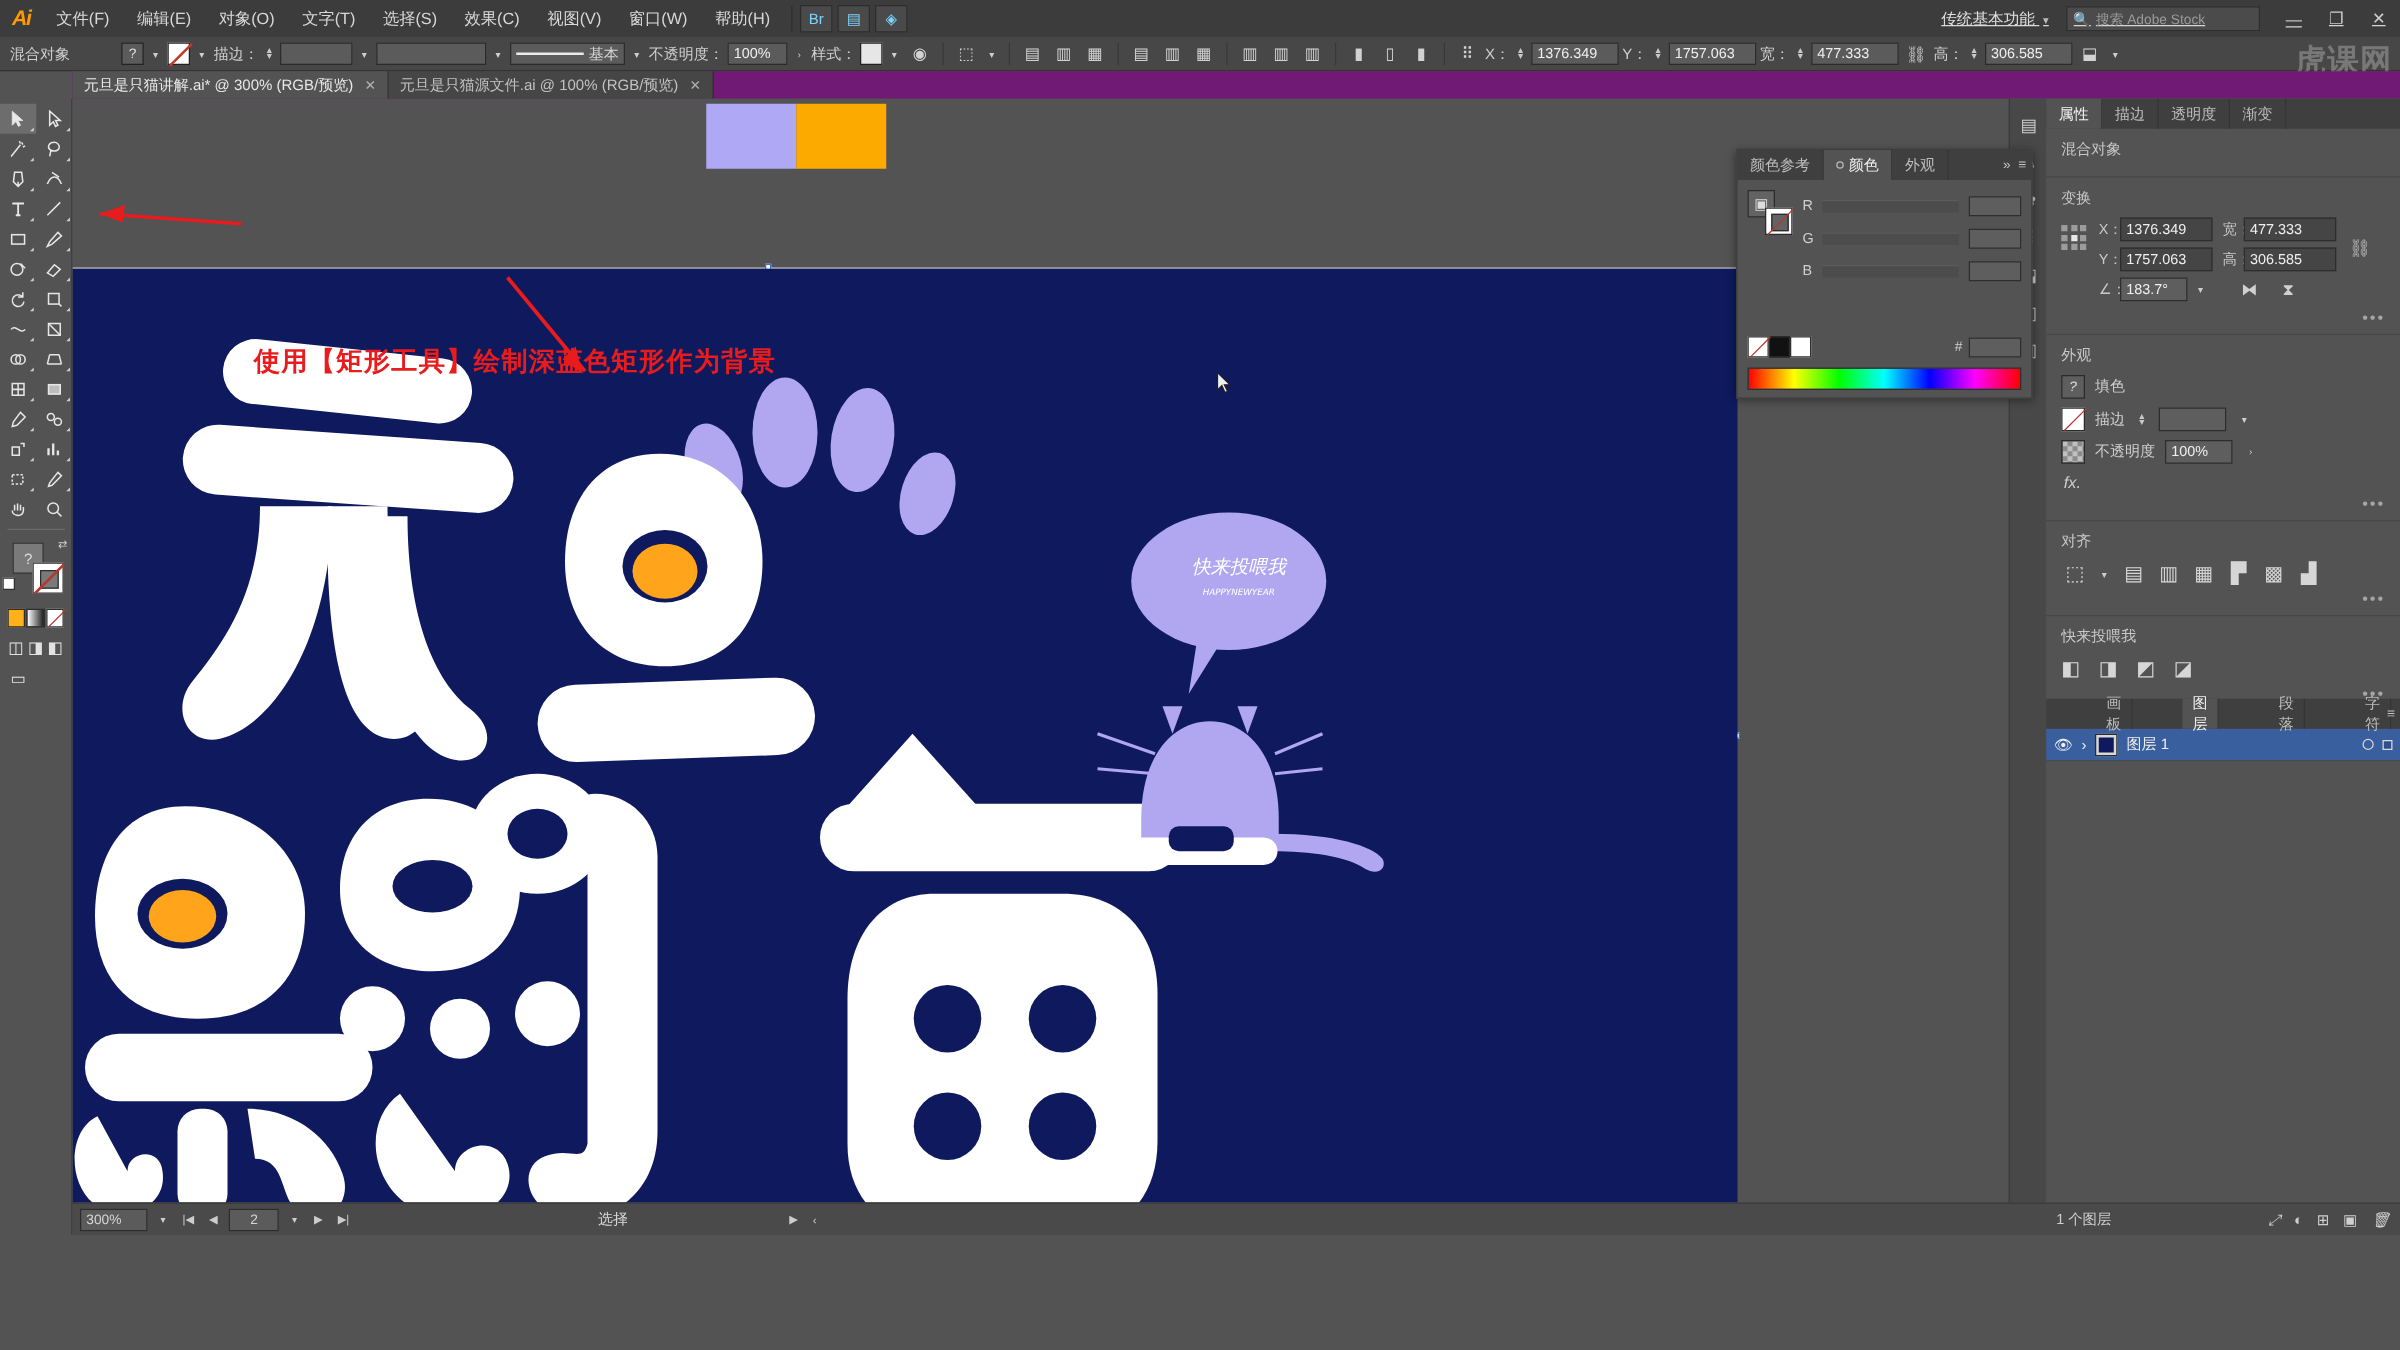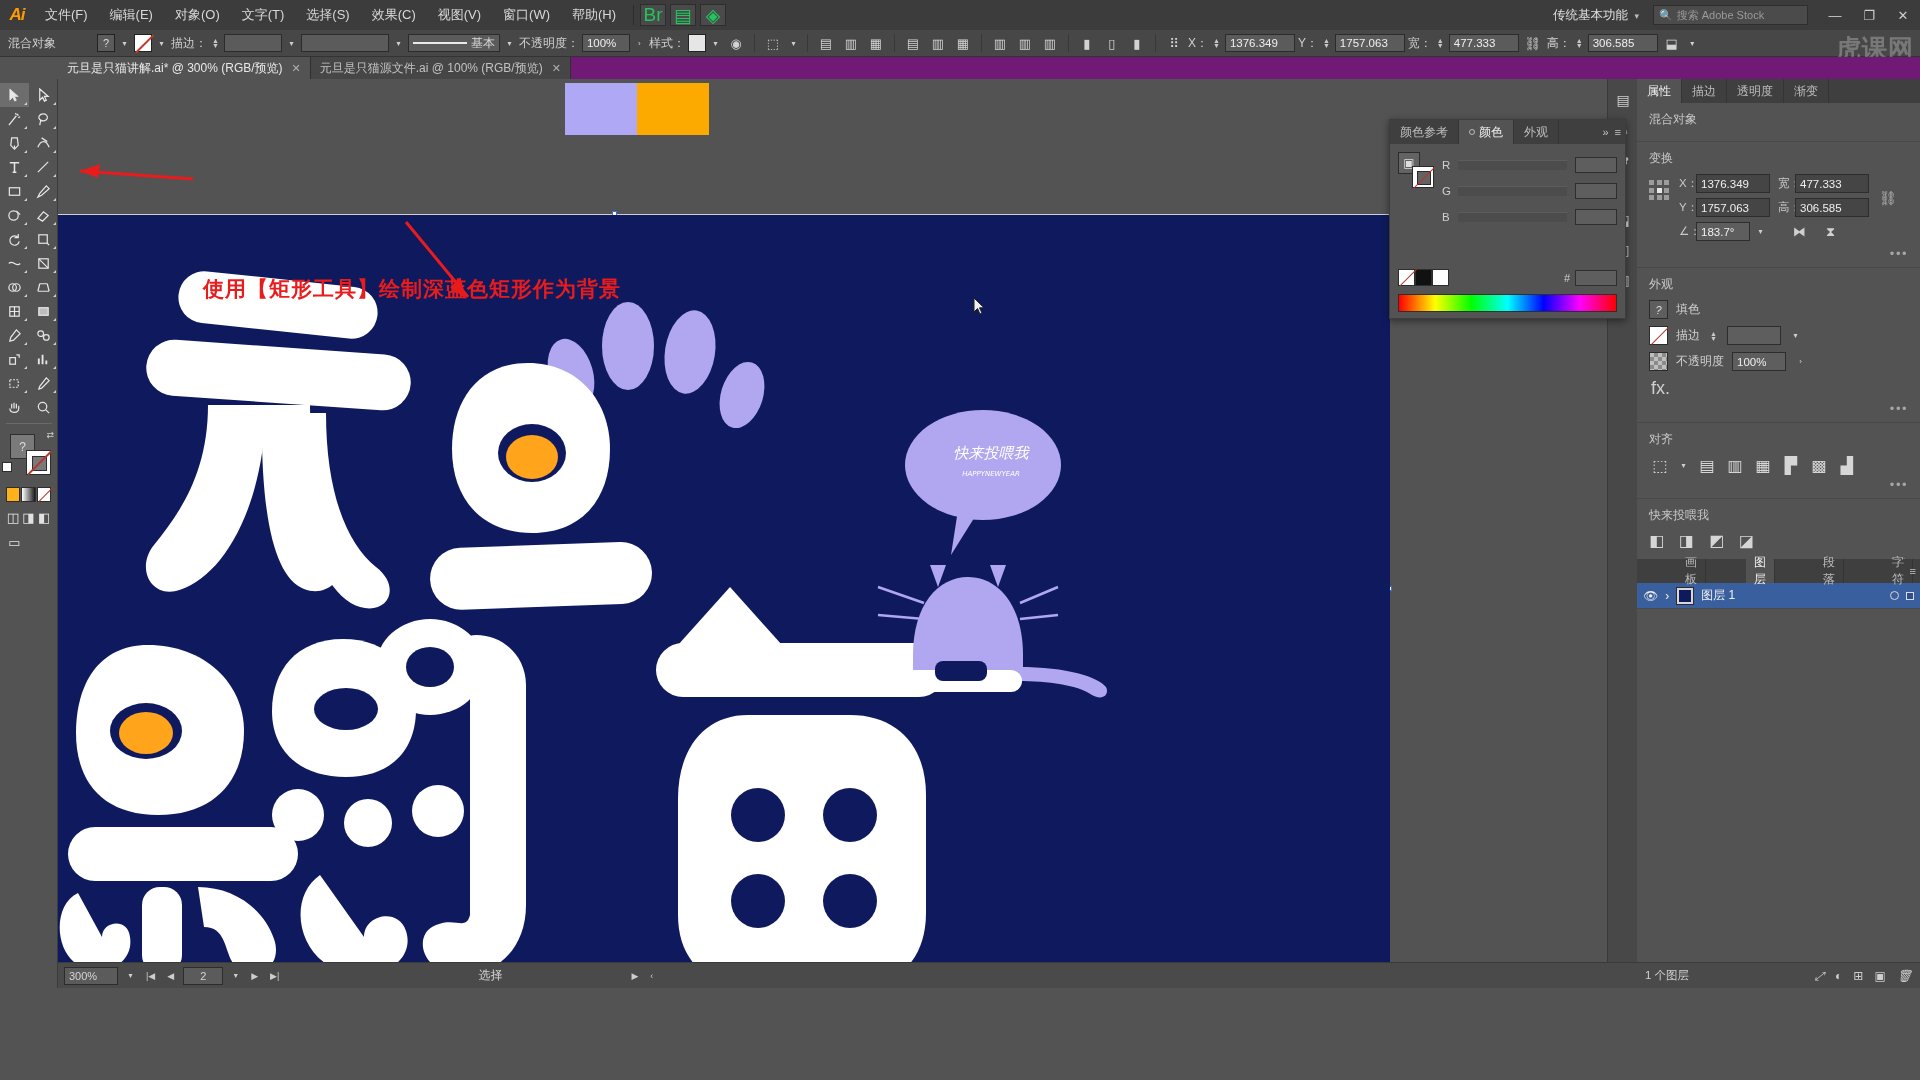--- a/index.html
+++ b/index.html
@@ -23,25 +23,25 @@
     color: #ff9a00; font-size: 17px; font-weight: bold; font-style: italic;
     letter-spacing: -1px;
   }
   .menu-item {
     padding: 0 11px; height: 30px; line-height: 30px; font-size: 13px; color: #d8d8d8;
     white-space: nowrap;
   }
   .menubar-sep { width: 1px; height: 20px; background: #2c2c2c; margin: 0 6px; }
   .mb-icon {
     width: 26px; height: 22px; display: flex; align-items: center; justify-content: center;
-    color: #22c55e; font-size: 19px; border: 1px solid #2d2d2d; background:#4a4a4a;
+    color: #7dd3fc; font-size: 12px; border: 1px solid #2d2d2d; background:#4a4a4a;
     margin-right: 4px;
   }
   .menubar-right {
-    position: absolute; right: 0; top: 0; height: 30px; display: flex; align-items: center;
+    position: absolute; right: 0; top: 0; height: 30px; display: flex; align-items: center; text-decoration: underline;
   }
   .workspace-sel { font-size: 12.5px; color: #e0e0e0; padding-right: 4px; }
   .caret { font-size: 9px; color: #bbb; margin-left: 3px; }
   .stock-search {
     display: flex; align-items: center; height: 20px; width: 155px;
     background: #4b4b4b; border: 1px solid #2e2e2e; margin: 0 10px; padding: 0 5px;
     font-size: 11px; color: #9a9a9a; gap:4px;
   }
   .win-btn { width: 34px; height: 30px; display: flex; align-items: center; justify-content: center;
     color: #ccc; font-size: 13px; }
@@ -833,21 +833,21 @@
             </span>
           <span class="inp w54"></span>
           <span class="mini-caret">▾</span>
         </div>
         <div class="appear-row">
           <i class="ap-swatch checker"></i>
           <span class="prop-label">不透明度</span>
           <span class="inp w54">100%</span>
           <span class="mini-caret">›</span>
         </div>
-        <div style="font-size:18px;color:#cfcfcf;padding-left:2px">fx.</div>
+        <div style="font-style:italic;font-size:13px;color:#cfcfcf;padding-left:2px">fx.</div>
         <div class="dots">•••</div>
       </div>
 
       <div class="sec">
         <div class="sec-title">对齐</div>
         <div class="align-row">
           <div class="al-btn">⬚</div>
           <span class="mini-caret">▾</span>
           <div class="al-btn">▤</div>
           <div class="al-btn">▥</div>

